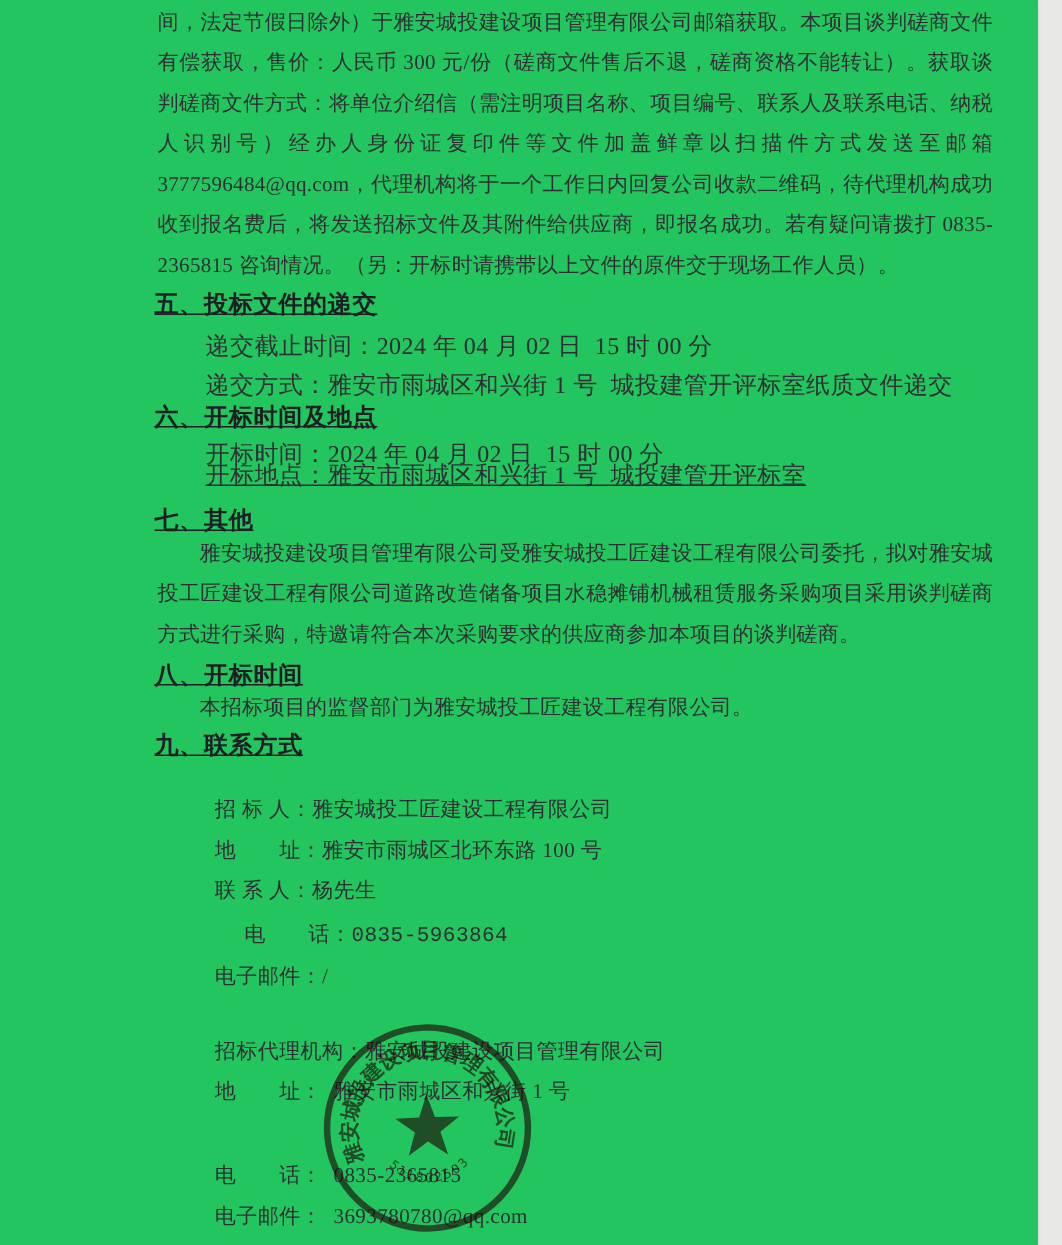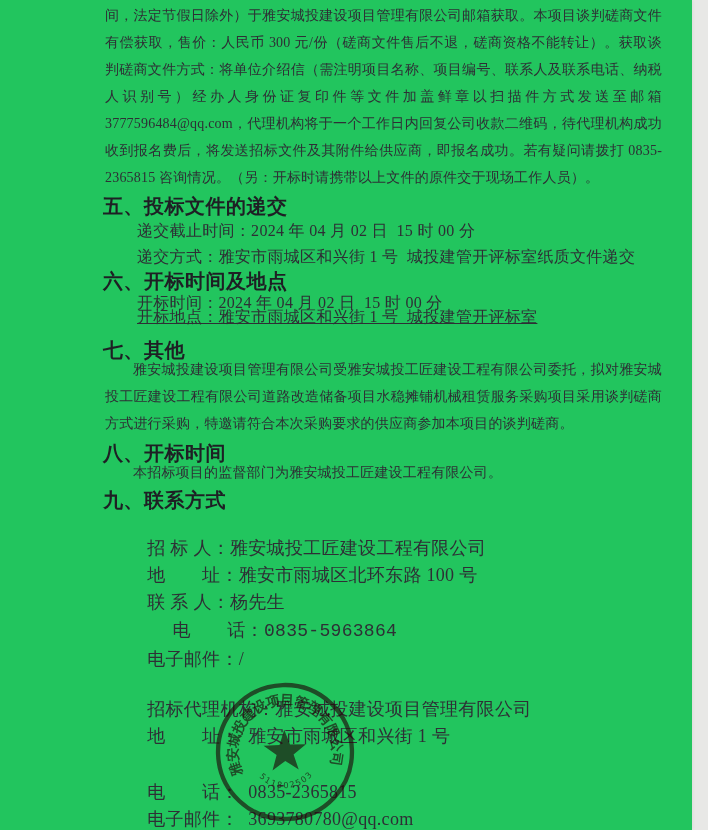--- a/index.html
+++ b/index.html
@@ -9,23 +9,23 @@
     background:#22c55e;
     font-family:"Liberation Serif","DejaVu Serif",serif;
     color:#2e2f35;
     overflow:hidden;
     box-shadow:0 0 4px rgba(0,0,0,.08);
   }
   .abs{position:absolute;}
   .body-text{font-size:14px;line-height:27px;letter-spacing:.2px;}
   .para{width:557px;text-align:justify;margin:0;}
   .indent{text-indent:2em;}
-  .heading{font-size:20px;font-weight:bold;color:#1e1f24;letter-spacing:.5px;white-space:nowrap;margin:0;}
+  .heading{font-size:16px;font-weight:bold;color:#1e1f24;letter-spacing:.5px;white-space:nowrap;margin:0;text-decoration:underline;}
   .line{font-size:16px;letter-spacing:.3px;white-space:pre;}
-  .crow{font-size:18px;letter-spacing:.3px;white-space:pre;}
+  .crow{font-size:14px;letter-spacing:.3px;white-space:pre;}
   .crow .lbl{white-space:pre;}
   .crow .val{white-space:pre;}
   .stamp{
     left:213px;top:680px;width:144px;height:144px;
     opacity:.83;
     mix-blend-mode:multiply;
     transform:rotate(-2deg);
   }
   .stamp svg{width:100%;height:100%;}
 </style>

